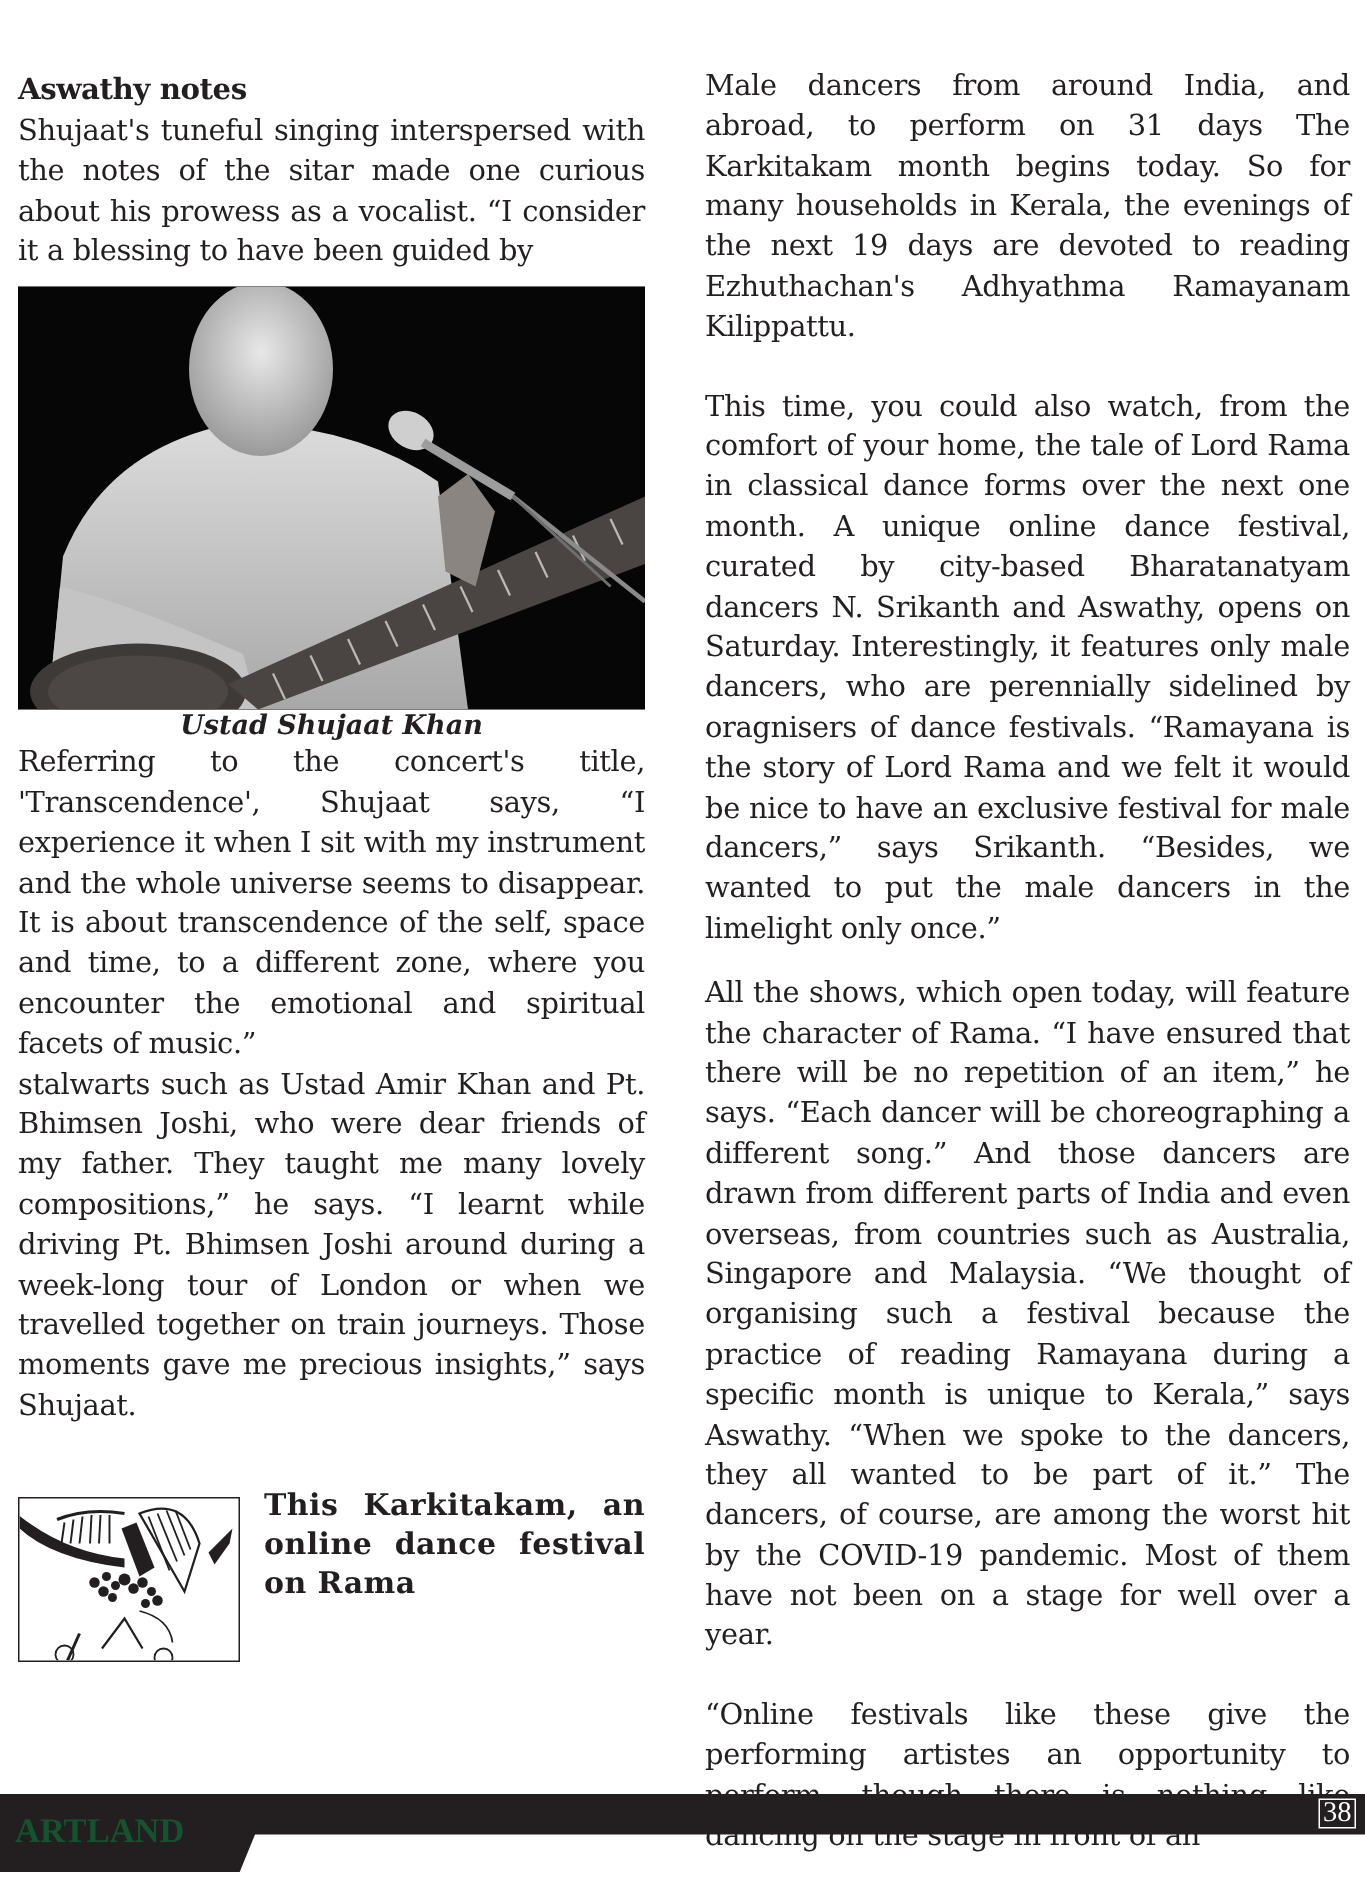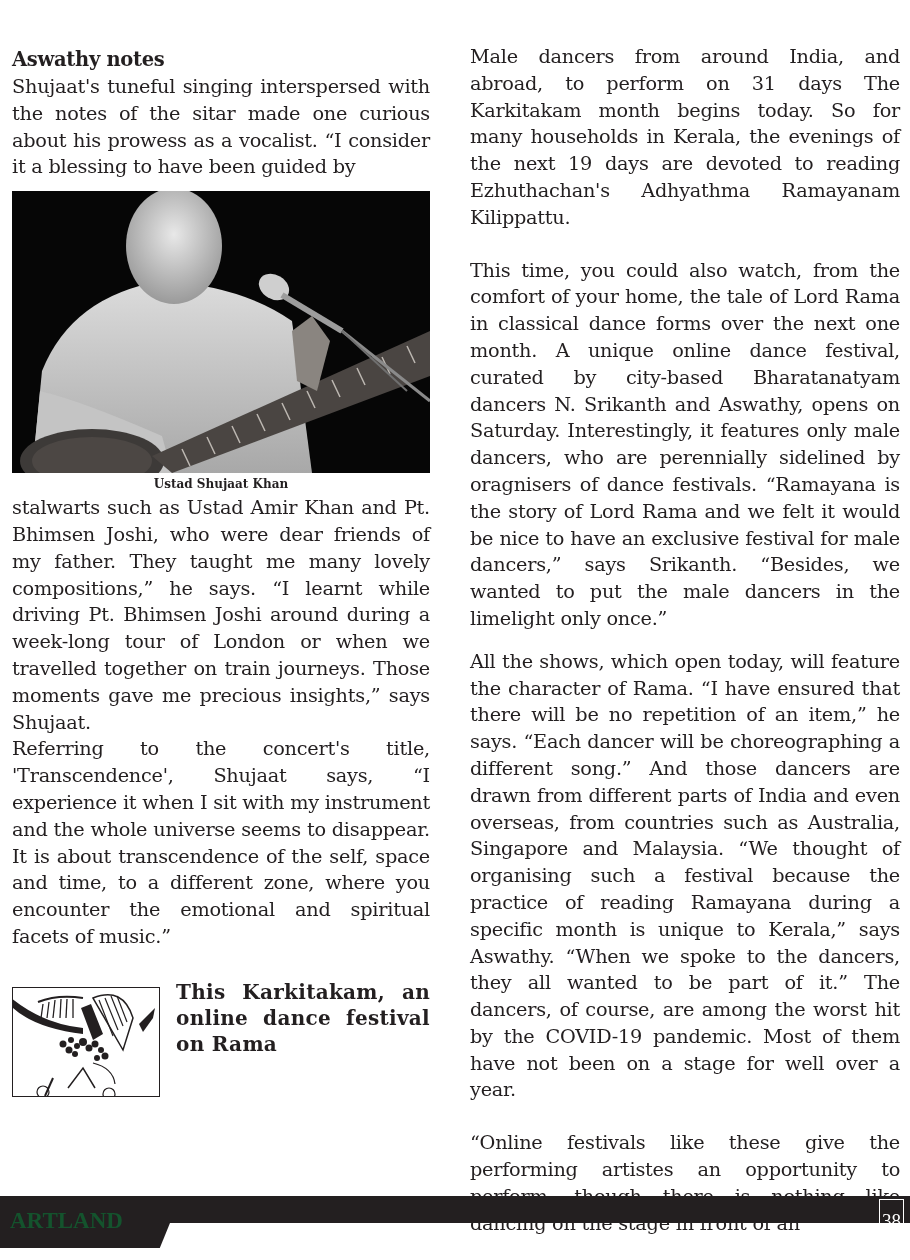--- a/index.html
+++ b/index.html
@@ -4,33 +4,33 @@
 <style>
   html, body { margin:0; padding:0; background:#ffffff; }
   body { width:910px; height:1260px; position:relative; overflow:hidden;
          font-family:"DejaVu Serif", "Liberation Serif", serif; color:#231f20; }
   .col { position:absolute; top:46px; }
   .col-left { left:12px; width:418px; }
   .col-right { left:470px; width:430px; }
   .txt { font-size:19.3px; line-height:26.8px; text-align:justify; margin:0; letter-spacing:-0.25px; }
   h3.sub { font-size:19.5px; font-weight:bold; margin:0; line-height:28px; letter-spacing:-0.3px; }
   .photo { width:418px; height:282px; background:#0a0a0a; position:relative; overflow:hidden; margin-top:10px; }
-  .caption { text-align:center; font-weight:bold; font-size:12px; line-height:22px; margin:0; }
-  .side-block { margin-top:28px; position:relative; }
+  .caption { text-align:center; font-style:italic; font-weight:bold; font-size:18px; line-height:22px; margin:0; }
+  .side-block { margin-top:39px; position:relative; }
   .illus { float:left; width:146px; height:108px; border:1.5px solid #231f20; margin:8px 16px 6px 0; position:relative; overflow:hidden; background:#fff; }
   h3.side-title { font-size:20px; font-weight:bold; line-height:26px; margin:0; text-align:justify; letter-spacing:0.3px; }
   .gap { height:26px; }
   .gap-s { height:16px; }
   .footer-bar { position:absolute; left:0; top:1196px; width:910px; height:27px; background:#231f20; }
   .footer-tab { position:absolute; left:0; top:1196px; width:170px; height:52px; background:#231f20;
                 clip-path: polygon(0 0, 100% 0, 100% 52%, 94% 100%, 0 100%); }
   .footer-brand { position:absolute; left:10px; top:1208px; color:#14532d; font-family:"Liberation Serif", serif;
                   font-weight:bold; font-size:23px; letter-spacing:0px; }
   .page-num { position:absolute; right:6px; top:1199px; border:1.5px solid #fff; color:#fff;
-              font-family:"Liberation Serif", serif; font-size:19px; line-height:18px; padding:12px 2px; }
+              font-family:"Liberation Serif", serif; font-size:19px; line-height:18px; padding:0 2px; }
 </style>
 </head>
 <body>
 
 <div class="col col-left">
   <h3 class="sub">Aswathy notes</h3>
   <p class="txt">Shujaat's tuneful singing interspersed with the notes of the sitar made one curious about his prowess as a vocalist. “I consider it a blessing to have been guided by</p>
 
   <div class="photo" role="img" aria-label="Ustad Shujaat Khan singing at a microphone while playing the sitar">
     <svg width="418" height="282" viewBox="0 0 418 282">
@@ -72,22 +72,22 @@
       <path d="M280,140 L300,125 L318,150 L305,200 L285,190 Z" fill="#8a8580"></path>
 
       <ellipse cx="262" cy="96" rx="16" ry="12" fill="#cfcfcf" transform="rotate(30 262 96)"></ellipse>
       <line x1="270" y1="104" x2="330" y2="140" stroke="#9d9d9d" stroke-width="6"></line>
       <line x1="330" y1="140" x2="418" y2="210" stroke="#8a8a8a" stroke-width="3"></line>
       <line x1="330" y1="140" x2="395" y2="200" stroke="#6f6f6f" stroke-width="2"></line>
     </svg>
   </div>
   <p class="caption">Ustad Shujaat Khan</p>
 
+  <p class="txt">Referring to the concert's title, 'Transcendence', Shujaat says, “I experience it when I sit with my instrument and the whole universe seems to disappear. It is about transcendence of the self, space and time, to a different zone, where you encounter the emotional and spiritual facets of music.”</p>
   <p class="txt">stalwarts such as Ustad Amir Khan and Pt. Bhimsen Joshi, who were dear friends of my father. They taught me many lovely compositions,” he says. “I learnt while driving Pt. Bhimsen Joshi around during a week-long tour of London or when we travelled together on train journeys. Those moments gave me precious insights,” says Shujaat.</p>
-  <p class="txt">Referring to the concert's title, 'Transcendence', Shujaat says, “I experience it when I sit with my instrument and the whole universe seems to disappear. It is about transcendence of the self, space and time, to a different zone, where you encounter the emotional and spiritual facets of music.”</p>
 
   <div class="side-block">
     <div class="illus">
       <svg width="146" height="108" viewBox="0 0 146 108">
         <path d="M-2,18 Q20,40 70,46 L70,40 Q30,36 -2,10 Z" fill="#231f20"></path>
         <path d="M25,14 Q45,6 70,10" stroke="#231f20" stroke-width="2" fill="none"></path>
         <g stroke="#231f20" stroke-width="1.3">
           <line x1="30" y1="16" x2="28" y2="30"></line>
             <line x1="36" y1="14" x2="34" y2="30"></line>
           <line x1="42" y1="12" x2="40" y2="30"></line>

